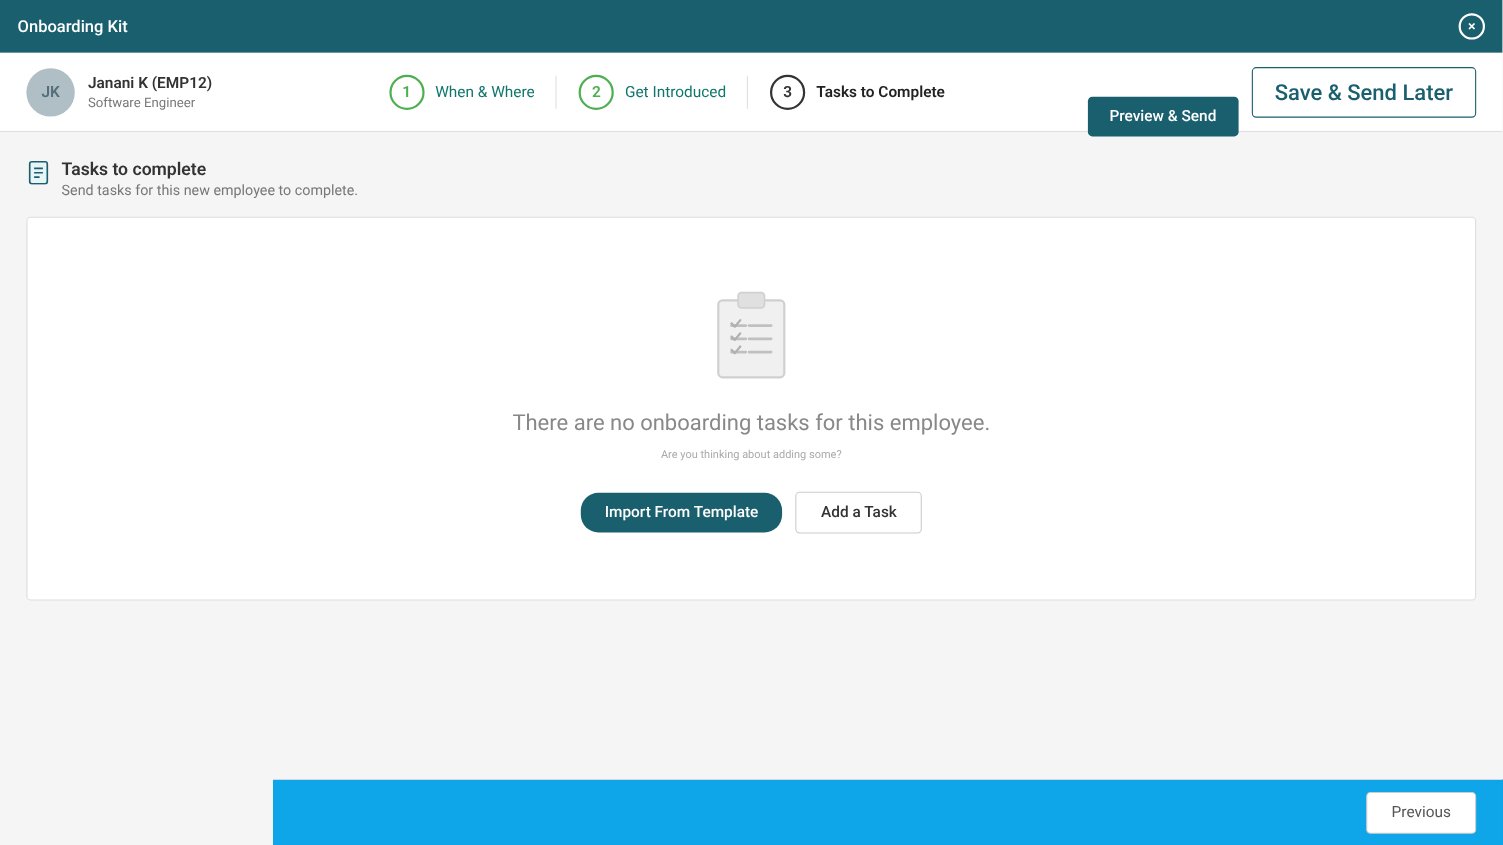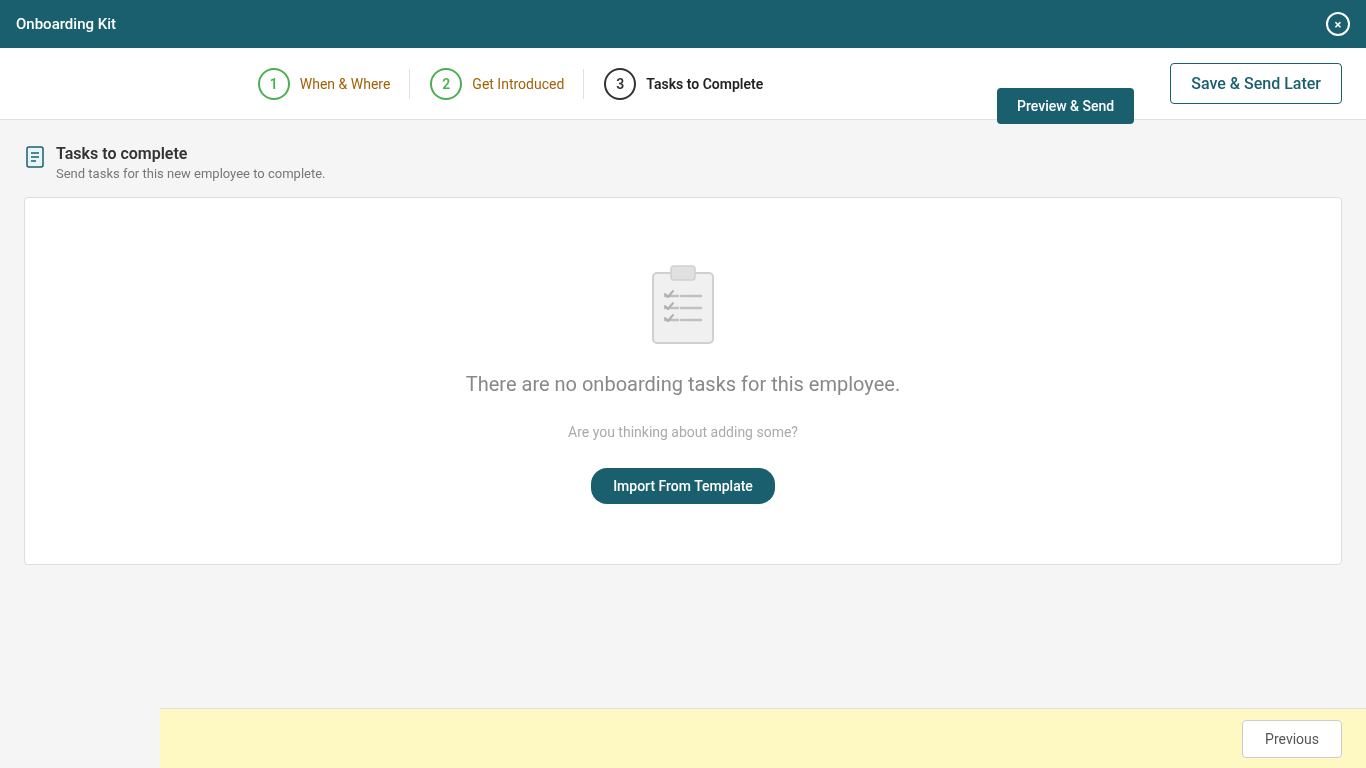--- a/index.html
+++ b/index.html
@@ -136,21 +136,21 @@
     }
 
     .step-circle.active {
       border: 2px solid #333;
       color: #333;
       background: #fff;
     }
 
     .step-label {
       font-size: 14px;
-      color: #a16207;
+      color: #0f766e;
     }
 
     .step.active-step .step-label {
       font-weight: 600;
       color: #222;
     }
 
     .wizard-actions {
       display: flex;
       align-items: center;
@@ -169,25 +169,24 @@
       white-space: nowrap;
       margin-top: 44px;
     }
 
     .btn-secondary {
       background: #fff;
       color: #1a5f6e;
       border: 1px solid #1a5f6e;
       padding: 10px 20px;
       border-radius: 4px;
-      font-size: 16px;
+      font-size: 20px;
       font-weight: 500;
       cursor: pointer;
       white-space: nowrap;
-      margin-left: 24px;
     }
 
     
     .main-content {
       padding: 24px 24px;
       background: #f5f5f5;
       height: calc(768px - 48px - 72px - 60px);
     }
 
     .section-header {
@@ -230,26 +229,26 @@
     .empty-icon {
       width: 90px;
       height: 90px;
       margin-bottom: 24px;
       color: #ccc;
     }
 
     .empty-title {
       font-size: 20px;
       color: #888;
-      margin-bottom: 28px;
+      margin-bottom: 12px;
       text-align: center;
     }
 
     .empty-subtitle {
-      font-size: 14px;
+      font-size: 10px;
       color: #aaa;
       margin-bottom: 28px;
       text-align: center;
     }
 
     .tasks-actions {
       display: flex;
       gap: 12px;
       align-items: center;
     }
@@ -274,23 +273,23 @@
       font-size: 14px;
       font-weight: 500;
       cursor: pointer;
     }
 
     
     .footer {
       position: fixed;
       bottom: 0;
       right: 0;
-      width: 1206px;
+      width: 1118px;
       height: 60px;
-      background: #fef9c3;
+      background: #0ea5e9;
       border-top: 1px solid #e0e0e0;
       display: flex;
       align-items: center;
       justify-content: flex-end;
       padding: 0 24px;
     }
 
     .btn-previous {
       background: #fff;
       color: #555;
@@ -303,20 +302,27 @@
   </style>
 </head>
 <body>
 
 <div class="top-bar">
   <span class="top-bar-title">Onboarding Kit</span>
   <button class="close-btn">×</button>
 </div>
 
 <div class="wizard-bar">
+  <div class="employee-info">
+    <div class="avatar">JK</div>
+    <div>
+      <div class="employee-name">Janani K (EMP12)</div>
+      <div class="employee-role">Software Engineer</div>
+    </div>
+  </div>
 
   <div class="steps-container">
     <div class="step">
       <div class="step-circle completed">1</div>
       <span class="step-label">When &amp; Where</span>
     </div>
     <div class="step">
       <div class="step-circle completed">2</div>
       <span class="step-label">Get Introduced</span>
     </div>
@@ -362,19 +368,20 @@
       <polyline points="22,36 25,39 30,33" stroke="#b0b0b0" stroke-width="2" fill="none" stroke-linecap="round" stroke-linejoin="round"></polyline>
       <polyline points="22,48 25,51 30,45" stroke="#b0b0b0" stroke-width="2" fill="none" stroke-linecap="round" stroke-linejoin="round"></polyline>
       <polyline points="22,60 25,63 30,57" stroke="#b0b0b0" stroke-width="2" fill="none" stroke-linecap="round" stroke-linejoin="round"></polyline>
     </svg>
 
     <div class="empty-title">There are no onboarding tasks for this employee.</div>
     <div class="empty-subtitle">Are you thinking about adding some?</div>
 
     <div class="tasks-actions">
       <button class="btn-import">Import From Template</button>
+      <button class="btn-add-task">Add a Task</button>
     </div>
   </div>
 </div>
 
 <div class="footer">
   <button class="btn-previous">Previous</button>
 </div>
 
 </body></html>

